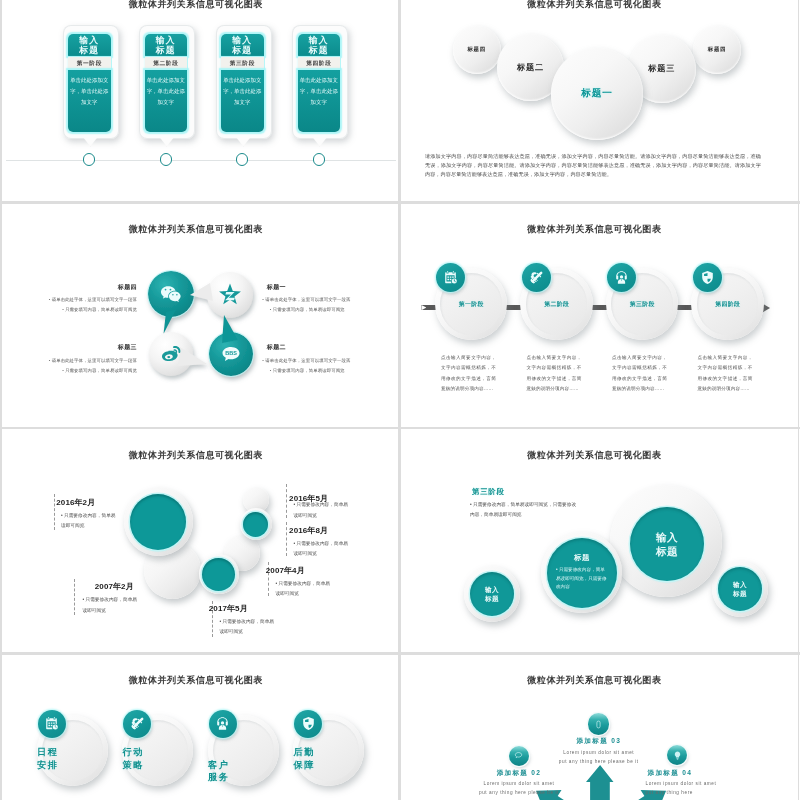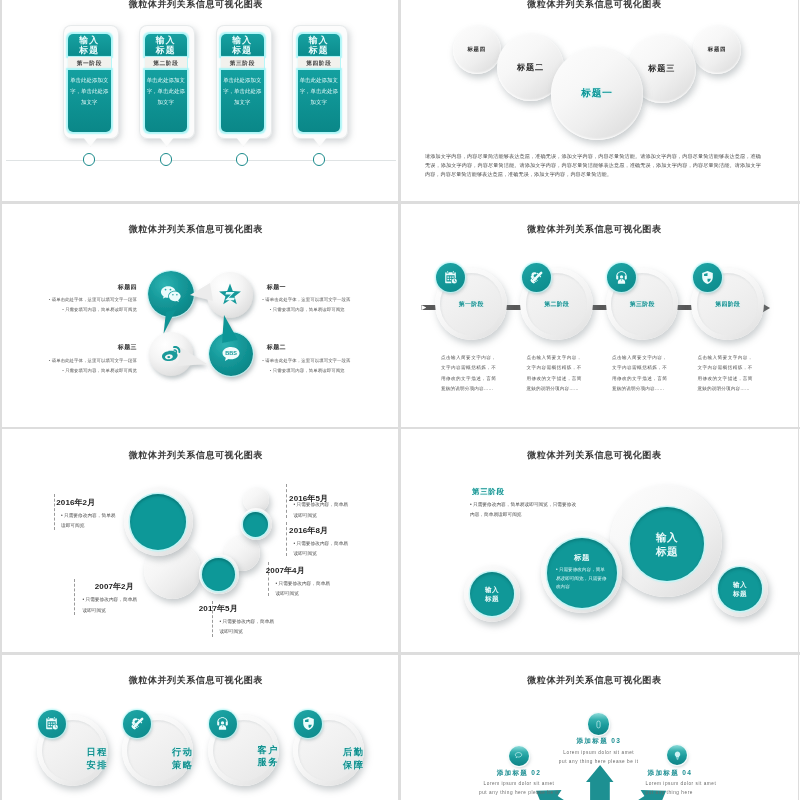--- a/index.html
+++ b/index.html
@@ -86,21 +86,21 @@
   .s7-circ{position:absolute;border-radius:50%;
       background:linear-gradient(142deg,#fefefe 0%,#f9f9f9 38%,#f1f1f1 62%,#e4e4e4 86%,#d9d9d9 100%);
       box-shadow:2px 4px 7px rgba(118,128,133,.40);}
   .s7-inner{position:absolute;border-radius:50%;
       background:linear-gradient(145deg,#f7f7f7 0%,#f2f2f2 40%,#ededed 70%,#e7e7e7 100%);
       box-shadow:inset 1px 1.5px 2px rgba(160,168,172,.22);}
   .s7-badge{position:absolute;border-radius:50%;
       background:linear-gradient(150deg,#21a8a7 0%,#14999a 45%,#0c8a8b 100%);
       box-shadow:0 0 1.6px 1.2px rgba(190,249,250,.9), 1px 2px 3.5px rgba(105,120,125,.42);
       display:flex;align-items:center;justify-content:center;}
-  .s7-lab{position:absolute;text-align:right;font-size:9.2px;font-weight:bold;
+  .s7-lab{position:absolute;text-align:left;font-size:9.2px;font-weight:bold;
       color:#12908e;line-height:12.5px;letter-spacing:1.6px;text-shadow:0 0 2px rgba(200,250,251,.85);}
 
   
   .s8-badge{position:absolute;border-radius:50%;
       background:linear-gradient(180deg,#8fdcdb 0%,#35b0ae 30%,#1a9a9b 58%,#0e8386 100%);
       box-shadow:0 0 0 1.3px #f2fbfb, 1px 2px 3.5px rgba(115,130,135,.4);
       display:flex;align-items:center;justify-content:center;}
   .s8-lab{position:absolute;font-size:6.6px;font-weight:bold;color:#1d8f93;letter-spacing:1.3px;}
   .s8-txt{position:absolute;font-size:4.7px;color:#6a6a6a;line-height:9.2px;letter-spacing:.55px;text-align:center;}
 </style>
@@ -364,21 +364,21 @@
     </div>
     <div>
       <div class="s5-dash" style="left:72.7px;top:148.5px;height:36px"></div>
       <div class="s5-date" style="left:93px;top:151.0px">2007年2月</div>
       <div class="s5-txt" style="left:80.7px;top:165.0px;width:56px">
         <span>•&nbsp;</span><span>只需要修改内容，简单易读即可阅览</span>
       </div>
     </div>
     <div>
       <div class="s5-dash" style="left:210.7px;top:170.5px;height:36px"></div>
-      <div class="s5-date" style="left:197px;top:172.8px">2017年5月</div>
+      <div class="s5-date" style="left:207px;top:172.8px">2017年5月</div>
       <div class="s5-txt" style="left:217.7px;top:186.8px;width:56px">
         <span>•&nbsp;</span><span>只需要修改内容，简单易读即可阅览</span>
       </div>
     </div>
     <div>
       <div class="s5-dash" style="left:284.2px;top:54.0px;height:34px"></div>
       <div class="s5-date" style="left:287.3px;top:63px">2016年5月</div>
       <div class="s5-txt" style="left:291.7px;top:70.3px;width:56px">
         <span>•&nbsp;</span><span>只需要修改内容，简单易读即可阅览</span>
       </div>
@@ -480,21 +480,21 @@
       <div class="s7-circ" style="left:206.2px;top:59.5px;width:71px;height:71px"></div>
       <div class="s7-inner" style="left:211.2px;top:64.5px;width:61px;height:61px"></div>
       <div class="s7-badge" style="left:207.2px;top:54.0px;width:28px;height:28px">
           <svg viewBox="0 0 48 48" style="width:15px;height:15px">
       <path fill="#eafcfc" d="M24 4C14.6 4 7 11.6 7 21v6.4a3 3 0 0 0 3 3h3.6V18.4H10.6C11.3 11.8 17 6.7 24 6.7s12.7 5.1 13.4 11.7h-3V30.4H38a3 3 0 0 0 3-3V21c0-9.4-7.6-17-17-17z"></path>
       <circle cx="24" cy="22" r="5.3" fill="#eafcfc"></circle>
       <path fill="#eafcfc" d="M24 28.6c-6.4 0-11.6 4.4-11.6 9.8V44h23.2v-5.6c0-5.4-5.2-9.8-11.6-9.8z"></path>
       <path fill="#15999a" d="M22.3 30h3.4l-1.7 5.6z"></path>
     </svg>
         </div>
-      <div class="s7-lab" style="left:206.2px;top:88px;width:71px">
+      <div class="s7-lab" style="left:206.2px;top:103px;width:71px">
         <span>客户</span><br><span>服务</span>
       </div>
     </div>
     <div>
       <div class="s7-circ" style="left:291.7px;top:59.5px;width:71px;height:71px"></div>
       <div class="s7-inner" style="left:296.7px;top:64.5px;width:61px;height:61px"></div>
       <div class="s7-badge" style="left:292.7px;top:54.0px;width:28px;height:28px">
           <svg viewBox="0 0 48 48" style="width:15px;height:15px">
       <path fill="#eafcfc" d="M24 3L7 9.5v13.2C7 33.4 14.3 42.8 24 45c9.7-2.2 17-11.6 17-22.3V9.5L24 3z"></path>
       <path fill="#15999a" d="M24 9.3v9.5h-11V13zM24 28.2h11c-1.4 4.4-4.2 8.2-7.8 10.5L24 36.3z"></path>

